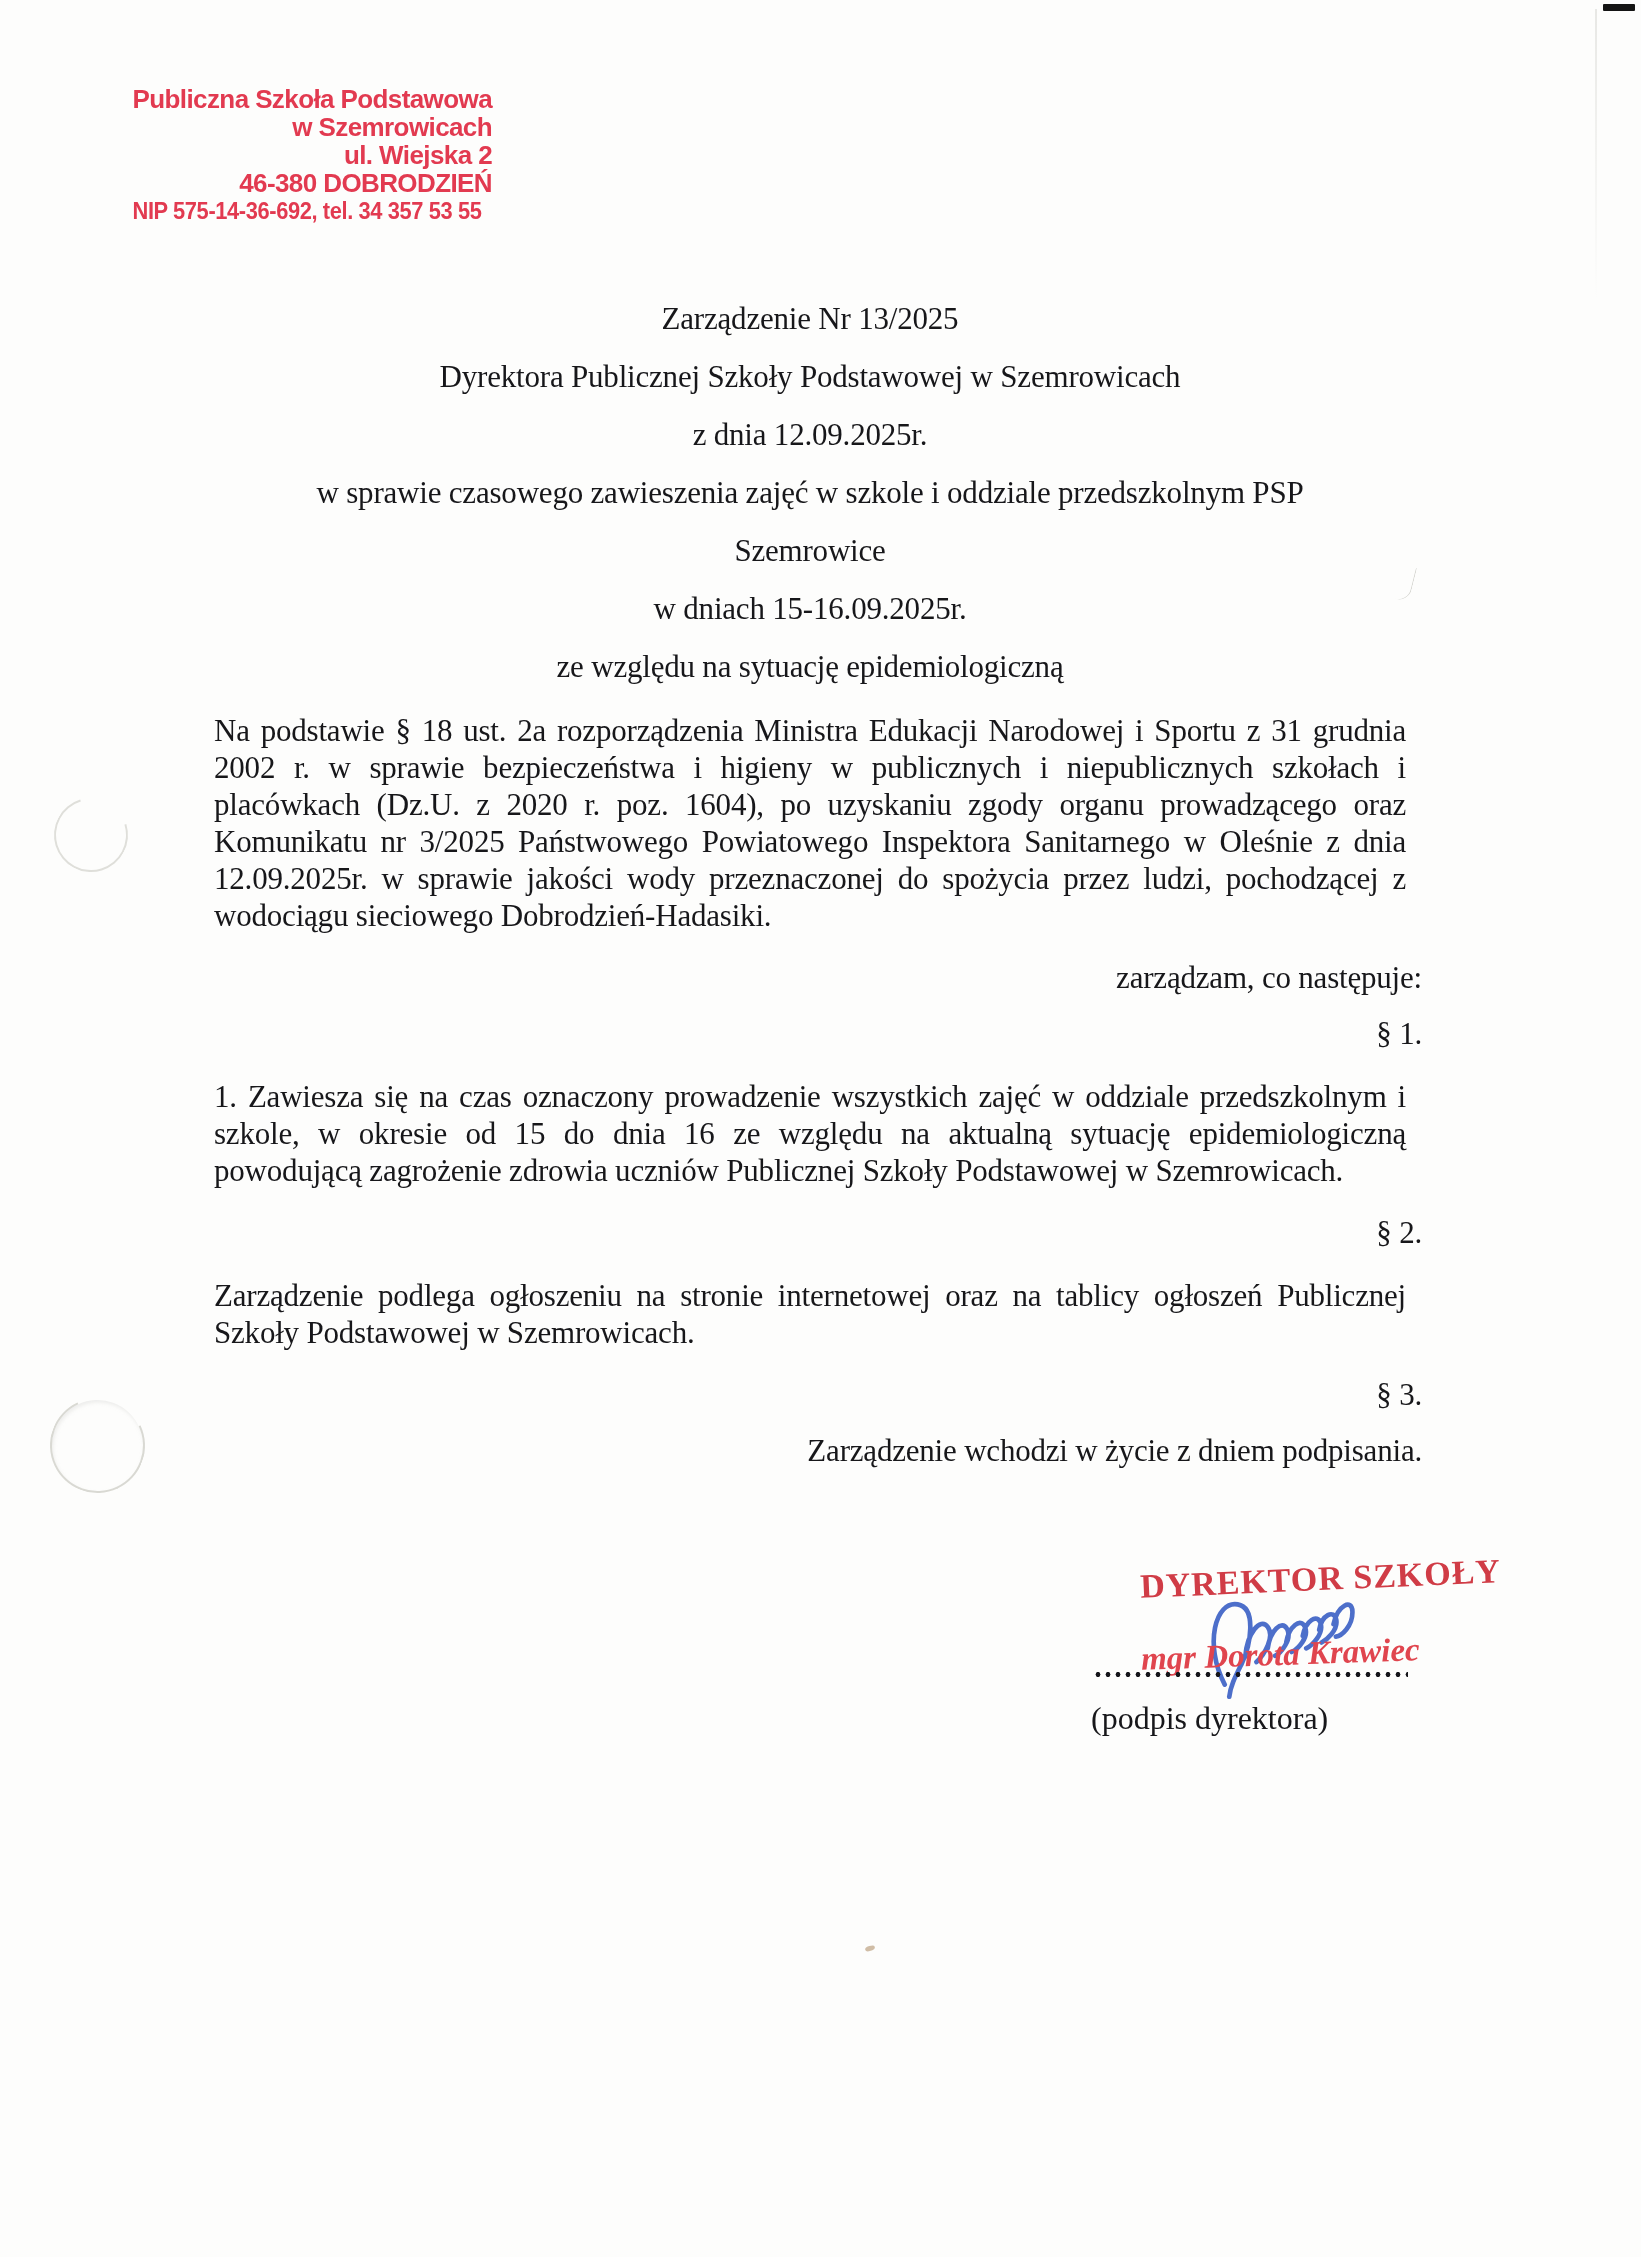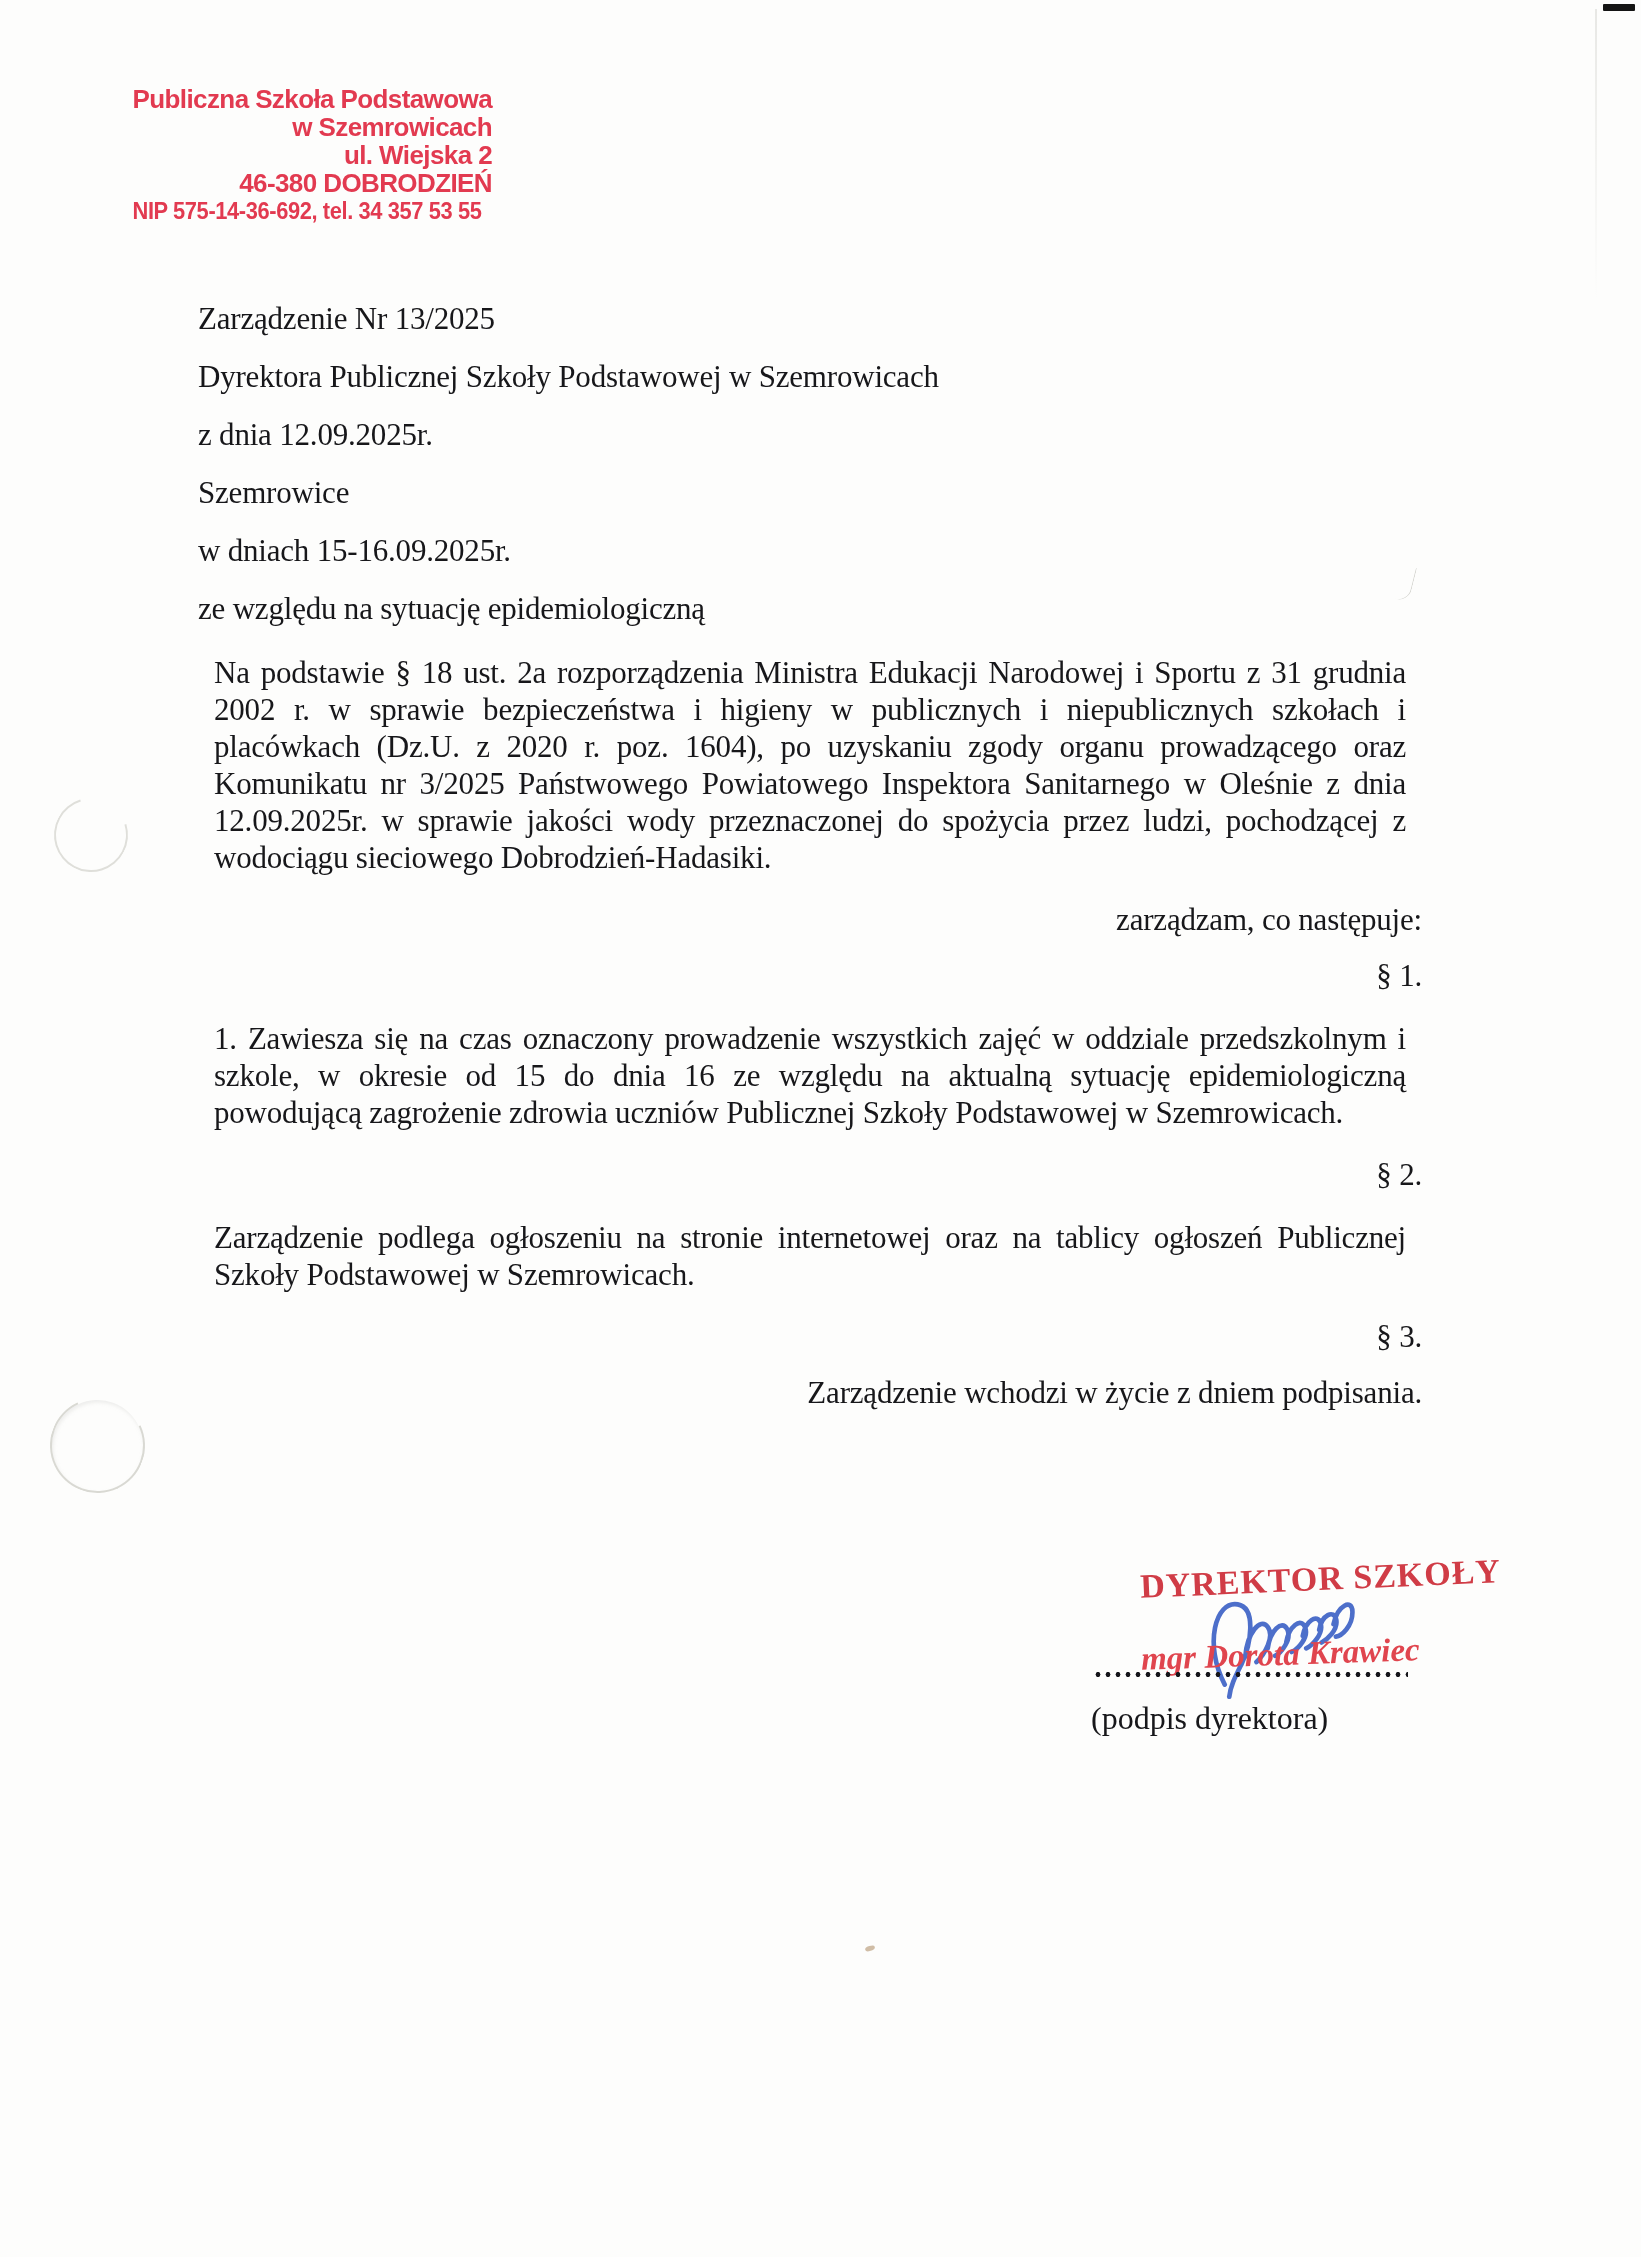--- a/index.html
+++ b/index.html
@@ -31,21 +31,21 @@
     color:var(--stamp-red,#e23a50);
     font-size:26px;line-height:28px;letter-spacing:-0.6px;
   }
   .stamp-line-nip{font-size:23px;letter-spacing:-0.4px;transform:scaleX(0.95);transform-origin:center;}
 
   
   .doc{
     position:absolute;left:198px;top:290px;width:1224px;
     font-size:31px;letter-spacing:-0.2px;
   }
-  .title-block{text-align:left;line-height:58px;}
+  .title-block{text-align:center;line-height:58px;}
   .para{margin:16px;text-align:justify;line-height:37px;}
   .center-line{text-align:right;line-height:56px;}
 
   
   .sig-block{position:absolute;left:1014px;top:1545px;width:454px;height:251px;}
   .sig-stamp-title{
     position:absolute;left:126px;top:15.4px;white-space:nowrap;
     font-weight:700;font-size:34px;letter-spacing:1px;
     color:var(--director-stamp-red,#d03c46);
     transform:rotate(-2.5deg);
@@ -85,20 +85,21 @@
     <div>ul. Wiejska 2</div>
     <div>46-380 DOBRODZIEŃ</div>
     <div class="stamp-line-nip">NIP 575-14-36-692, tel. 34 357 53 55</div>
   </div>
 
   <div class="doc">
     <div class="title-block">
       <div>Zarządzenie Nr 13/2025</div>
       <div>Dyrektora Publicznej Szkoły Podstawowej w Szemrowicach</div>
       <div>z dnia 12.09.2025r.</div>
+      <div>w sprawie czasowego zawieszenia zajęć w szkole i oddziale przedszkolnym PSP</div>
       <div>Szemrowice</div>
       <div>w dniach 15-16.09.2025r.</div>
       <div>ze względu na sytuację epidemiologiczną</div>
     </div>
 
     <p class="para">Na podstawie § 18 ust. 2a rozporządzenia Ministra Edukacji Narodowej i Sportu z 31 grudnia 2002 r. w sprawie bezpieczeństwa i higieny w publicznych i niepublicznych szkołach i placówkach (Dz.U. z 2020 r. poz. 1604), po uzyskaniu zgody organu prowadzącego oraz Komunikatu nr 3/2025 Państwowego Powiatowego Inspektora Sanitarnego w Oleśnie z dnia 12.09.2025r. w sprawie jakości wody przeznaczonej do spożycia przez ludzi, pochodzącej z wodociągu sieciowego Dobrodzień-Hadasiki.</p>
 
     <div class="center-line">zarządzam, co następuje:</div>
 
     <div class="center-line">§ 1.</div>

